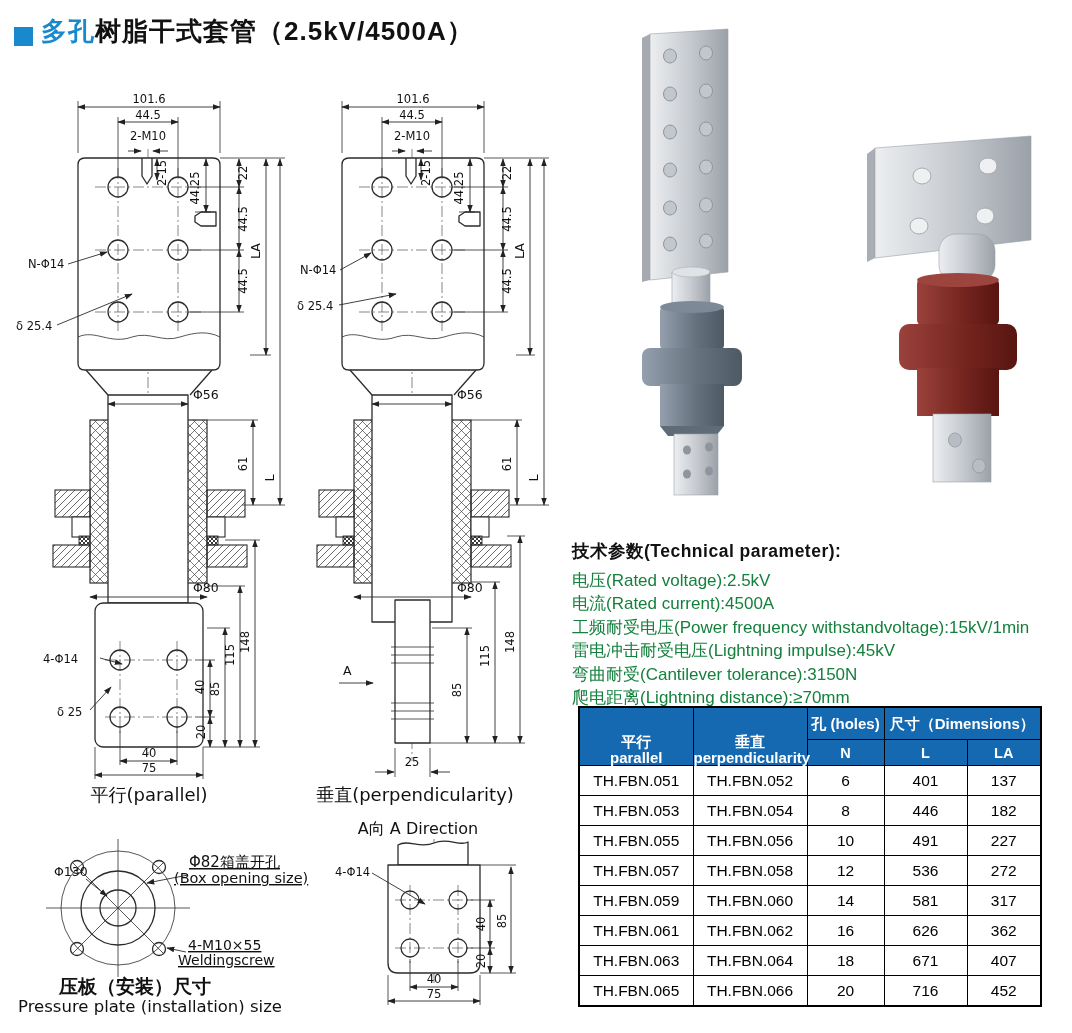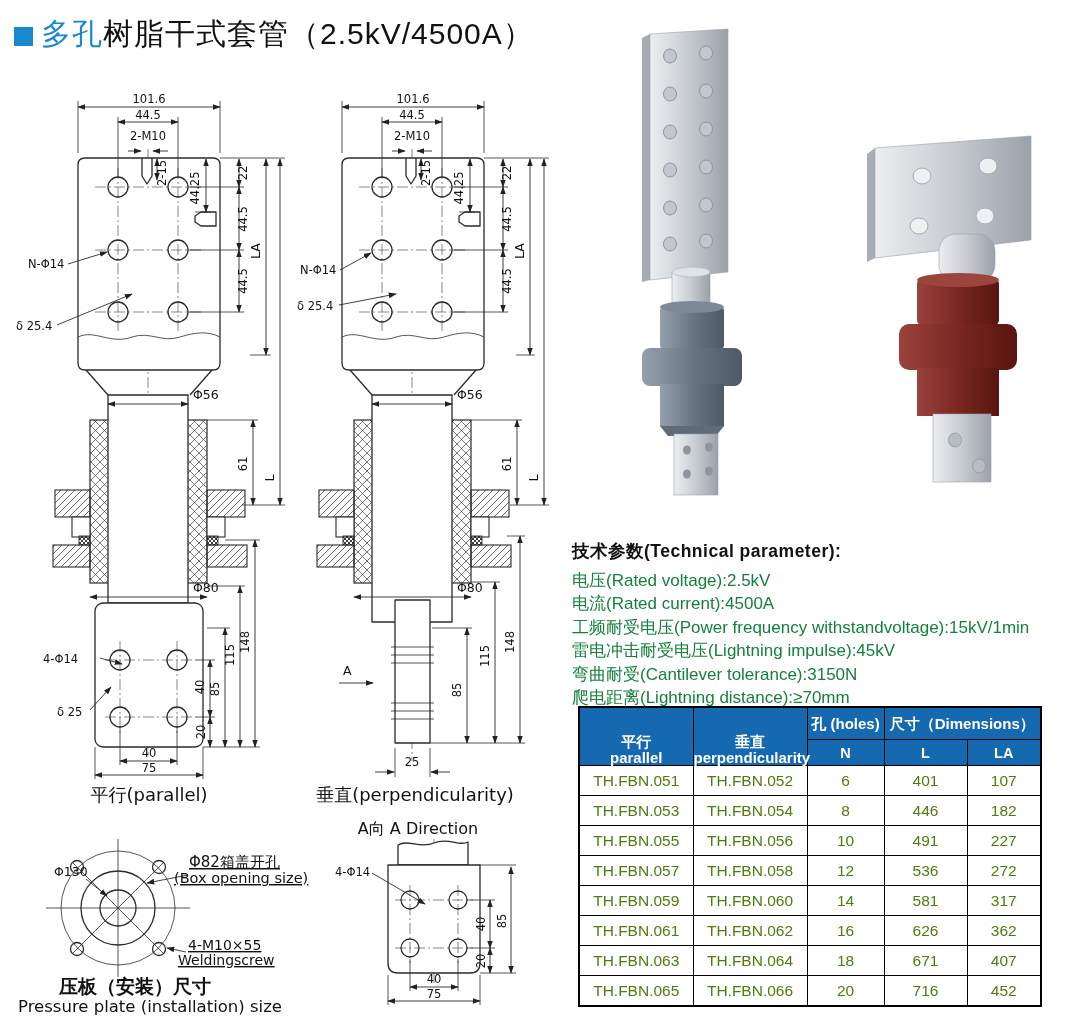--- a/index.html
+++ b/index.html
@@ -1,41 +1,41 @@
 <!DOCTYPE html>
 <html><head>
 <meta charset="utf-8">
 <style>
   html,body {margin:0; padding:0; background:#fff;}
   body {font-family:"Liberation Sans","DejaVu Sans",sans-serif; color:#111;}
   .page {position:relative; width:1072px; height:1033px; background:#fff; overflow:hidden;}
   .abs {position:absolute;}
   .bullet {position:absolute; left:14px; top:27px; width:19px; height:19px; background:#1789cc;}
-  .title-zh {position:absolute; left:41px; top:14px; margin:0; font-size:30px; font-weight:normal; letter-spacing:1px; white-space:nowrap;}
+  .title-zh {position:absolute; left:41px; top:14px; margin:0; font-size:26px; font-weight:bold; letter-spacing:1px; white-space:nowrap;}
   .title-zh .hl {color:#1789cc;}
   .title-en {position:absolute; left:43px; top:51px; margin:0; font-size:21px; font-weight:bold; white-space:nowrap;}
   svg text {font-family:"DejaVu Sans","Liberation Sans",sans-serif;}
   .ol {fill:none; stroke:#2b2b2b; stroke-width:1.3; stroke-linejoin:round;}
   .olw {fill:#fff; stroke:#2b2b2b; stroke-width:1.3; stroke-linejoin:round;}
   .thin {stroke:#2b2b2b; stroke-width:0.8; fill:none;}
   .dim {stroke:#2b2b2b; stroke-width:0.9; fill:none;}
   .cl {stroke:#555; stroke-width:0.7; fill:none; stroke-dasharray:11 3 2 3;}
   .dt {font-size:11.5px; fill:#111;}
   .dt2 {font-size:12.5px; fill:#111;}
   .cap {font-size:18px; fill:#111;}
   .und {text-decoration:underline;}
   .tech {position:absolute; left:572px; top:531px; width:500px;}
   .tech h3 {margin:8px 0 6px 0; font-size:17.5px; font-weight:bold; letter-spacing:0.5px;}
   .tech .ln {font-size:17px; line-height:23.4px; color:#15803d; white-space:nowrap;}
   table.spec {position:absolute; left:578px; top:706px; border-collapse:collapse; table-layout:fixed; width:462px; border:2px solid #000;}
   table.spec th, table.spec td {border:1px solid #000; text-align:center; vertical-align:middle; padding:0;}
   table.spec th {background:#1569b0; color:#fff; font-weight:bold;}
   table.spec .zh {font-size:15px; line-height:17px;margin-top:25px;}
   table.spec .en {font-size:15px; line-height:15px; font-weight:bold;}
-  table.spec td {font-size:15.5px; color:#4d7c0f; height:29px; background:#fff;}
+  table.spec td {font-size:15.5px; color:#000000; height:29px; background:#fff;}
   tr.hr1 th {height:30px;}
   tr.hr2 th {height:24px; font-size:14.5px;}
 </style>
 </head>
 <body>
 
 <div class="page">
 
   <span class="bullet"></span>
   <h1 class="title-zh"><span class="hl">多孔</span><span>树脂干式套管（2.5kV/4500A）</span></h1>
@@ -466,21 +466,21 @@
         <th>L</th>
         <th>LA</th>
       </tr>
     </thead>
     <tbody>
       <tr>
           <td>TH.FBN.051</td>
           <td>TH.FBN.052</td>
           <td>6</td>
           <td>401</td>
-          <td>107</td>
+          <td>137</td>
         </tr>
       <tr>
           <td>TH.FBN.053</td>
           <td>TH.FBN.054</td>
           <td>8</td>
           <td>446</td>
           <td>182</td>
         </tr>
       <tr>
           <td>TH.FBN.055</td>

